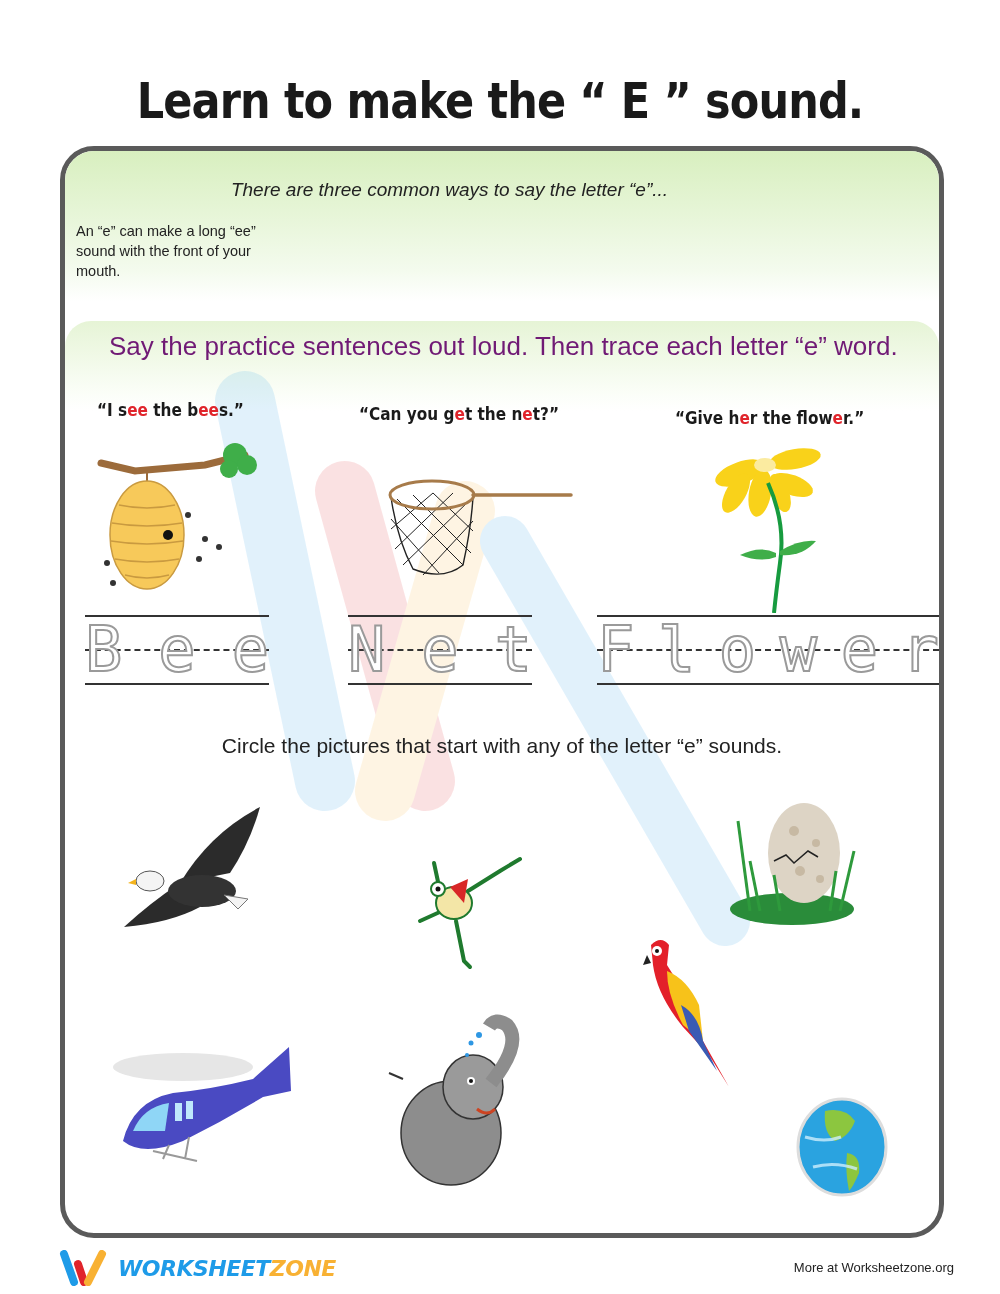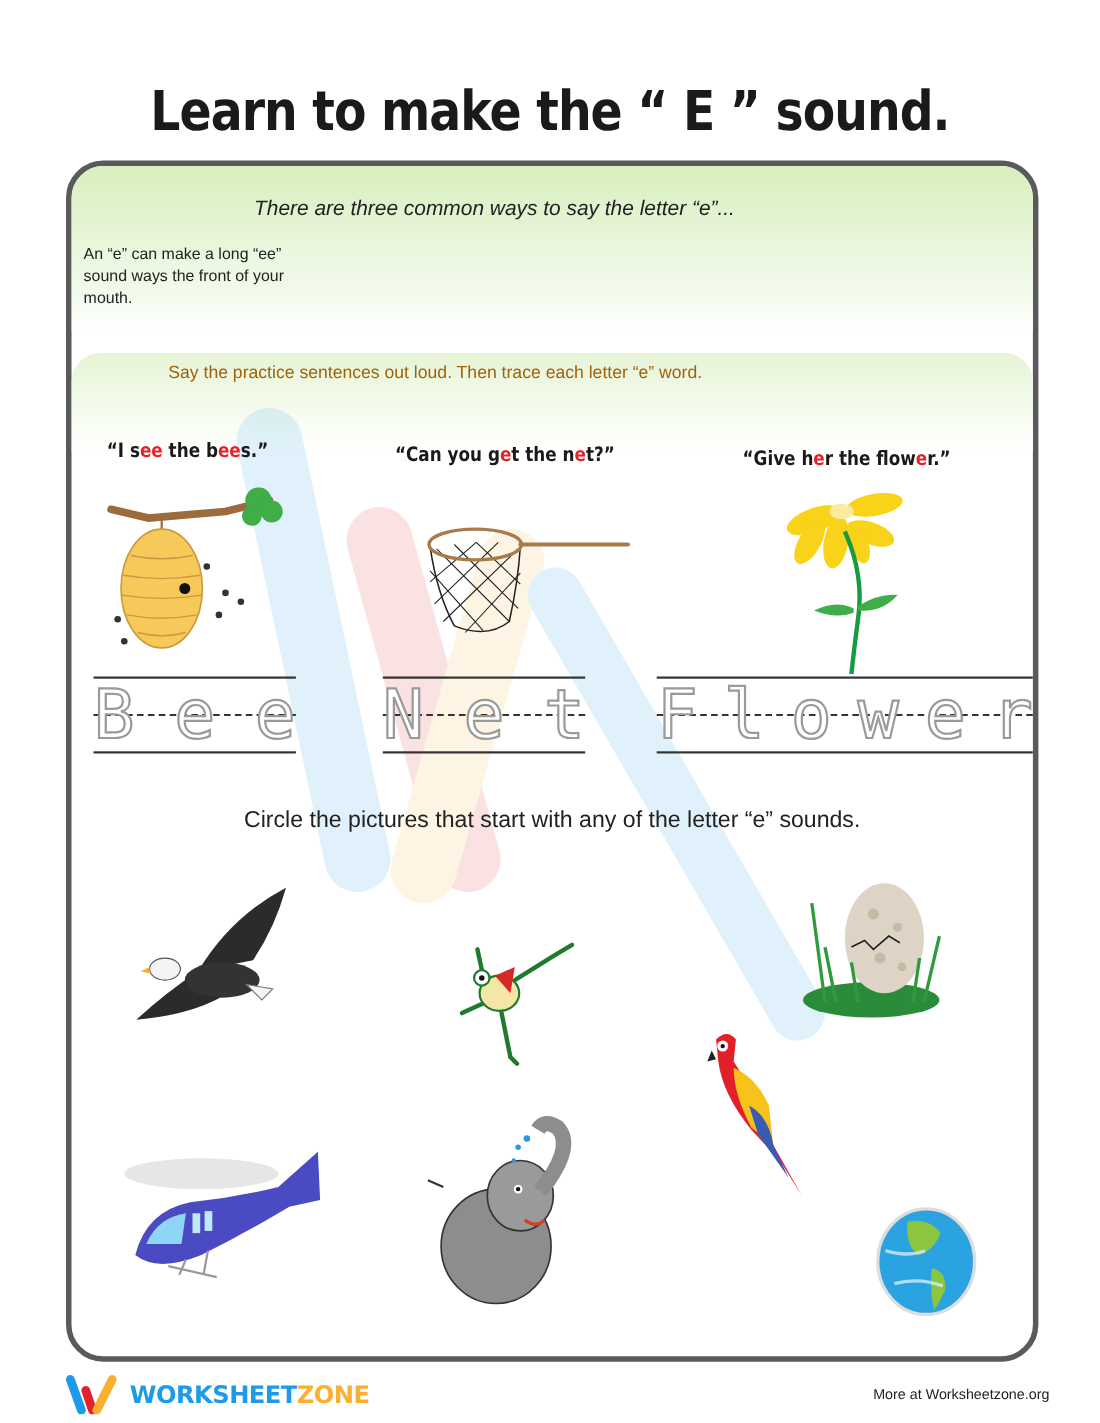--- a/index.html
+++ b/index.html
@@ -4,31 +4,31 @@
 <style>
   html,body{margin:0;padding:0;background:#fff;}
   body{width:1000px;height:1294px;position:relative;overflow:hidden;font-family:"Liberation Sans",sans-serif;color:#222;}
   .title{position:absolute;left:0;width:1000px;top:72px;text-align:center;font-family:"DejaVu Sans",sans-serif;font-weight:bold;font-size:50px;letter-spacing:-1px;color:#1a1a1a;transform:scaleX(0.86);transform-origin:center;}
   .frame{position:absolute;left:60px;top:146px;width:874px;height:1082px;border:5px solid #5a5a5a;border-radius:34px;background:#fff;overflow:hidden;}
   .band1{position:absolute;left:0;top:0;width:100%;height:150px;background:linear-gradient(#d8efbf,#f4fbee 80%,#fff);}
   .band2{position:absolute;left:0;top:170px;width:100%;height:90px;border-radius:26px 26px 0 0;background:linear-gradient(#e6f4d6,#fbfef8 80%,#fff);}
   .intro{position:absolute;left:0;width:100%;top:28px;text-align:center;font-size:19px;color:#222;padding-left:0;font-style:italic;}
   .intro span{margin-left:-105px;}
   .col{position:absolute;top:70px;font-size:14.5px;line-height:20px;color:#222;width:215px;}
-  .instr{position:absolute;left:44px;top:180px;font-size:16px;color:#a16207;margin-left:44px;}
+  .instr{position:absolute;left:44px;top:180px;font-size:26px;color:#701a75;}
   .sent{position:absolute;top:248px;font-family:"DejaVu Sans",sans-serif;font-weight:bold;font-size:18px;color:#1a1a1a;transform:scaleX(0.85);transform-origin:left;}
   .sent .r{color:#e0242b;}
   .pic{position:absolute;}
   .trace{position:absolute;top:464px;height:70px;}
   .trace .lt,.trace .lb{position:absolute;left:0;right:0;height:2px;background:#333;}
   .trace .lt{top:0}.trace .lb{bottom:0}
   .trace .lm{position:absolute;left:0;right:0;top:34px;border-top:2px dashed #333;}
   .trace .word{position:absolute;left:0;right:0;top:2px;height:66px;display:flex;justify-content:space-between;align-items:flex-end;font-family:"DejaVu Sans Mono",monospace;font-size:62px;line-height:66px;color:#fff;-webkit-text-stroke:2px #9a9a9a;}
   .circle-instr{position:absolute;left:0;width:100%;top:584px;text-align:center;font-size:21px;line-height:22px;color:#222;}
-  .footer-logo{position:absolute;left:58px;top:1250px;display:flex;align-items:center;}
+  .footer-logo{position:absolute;left:58px;top:1250px;display:flex;align-items:center;font-style:italic;}
   .footer-logo .brand{font-family:"DejaVu Sans",sans-serif;font-weight:bold;font-size:22px;margin-left:8px;letter-spacing:-0.5px;}
   .footer-right{position:absolute;right:46px;top:1260px;font-size:13px;color:#222;}
   .wm{position:absolute;opacity:0.13;}
 </style>
 </head>
 <body>
 
 <div class="title">Learn to make the “ E ” sound.</div>
 
 <div class="frame">
@@ -36,21 +36,21 @@
   <div class="band2"></div>
 
   <svg class="wm" style="left:140px;top:210px" width="560" height="600" viewBox="0 0 560 600">
     <path d="M40 40 L120 420" stroke="#1e9be8" stroke-width="60" stroke-linecap="round"></path>
     <path d="M140 130 L220 420" stroke="#e0242b" stroke-width="60" stroke-linecap="round"></path>
     <path d="M260 150 L180 430" stroke="#f8b133" stroke-width="60" stroke-linecap="round"></path>
     <path d="M300 180 L520 560" stroke="#1e9be8" stroke-width="50" stroke-linecap="round"></path>
   </svg>
 
   <div class="intro"><span>There are three common ways to say the letter “e”...</span></div>
-  <div class="col" style="left:11px">An “e” can make a long “ee” sound ways the front of your mouth.</div>
+  <div class="col" style="left:11px">An “e” can make a long “ee” sound with the front of your mouth.</div>
 
   <div class="instr">Say the practice sentences out loud. Then trace each letter “e” word.</div>
 
   <div class="sent" style="left:32px"><span>“I s</span><span class="r">ee</span><span> the b</span><span class="r">ee</span><span>s.”</span></div>
   <div class="sent" style="left:294px;top:252px"><span>“Can you g</span><span class="r">e</span><span>t the n</span><span class="r">e</span><span>t?”</span></div>
   <div class="sent" style="left:610px;top:256px"><span>“Give h</span><span class="r">e</span><span>r the flow</span><span class="r">e</span><span>r.”</span></div>
 
   <svg class="pic" style="left:30px;top:292px" width="170" height="160" viewBox="0 0 170 160">
     <path d="M6 20 L40 28 L110 22 L150 12" stroke="#9c6b3b" stroke-width="7" fill="none" stroke-linecap="round"></path>
     <circle cx="140" cy="12" r="12" fill="#3fae49"></circle>

